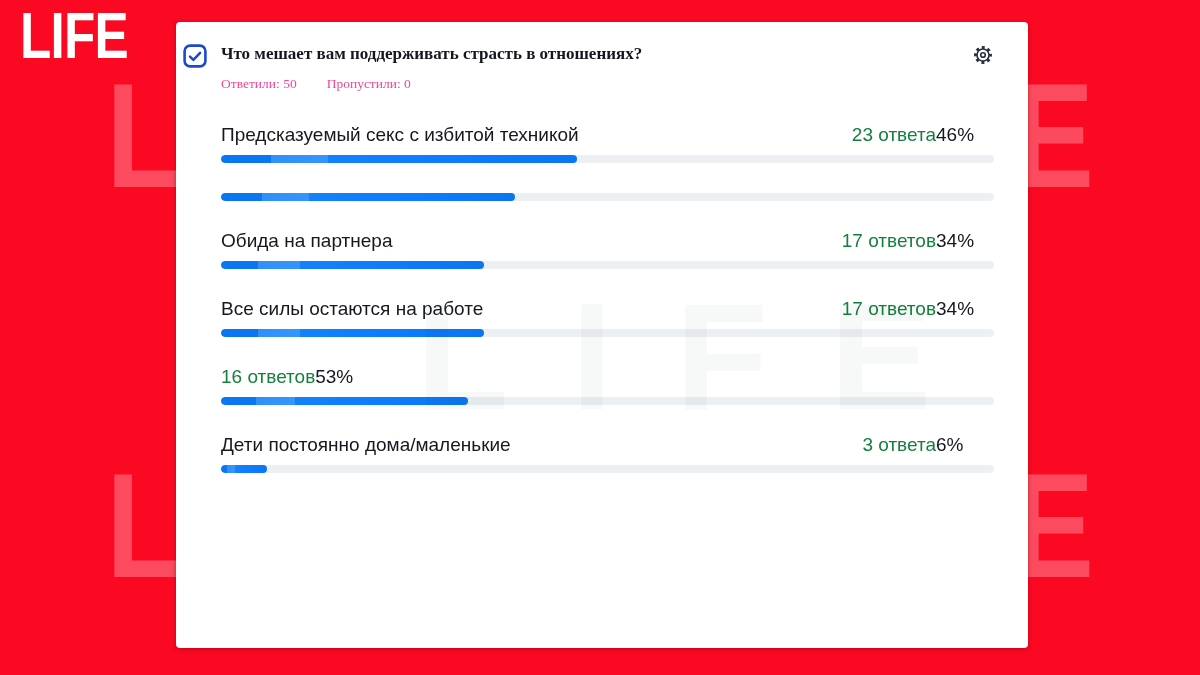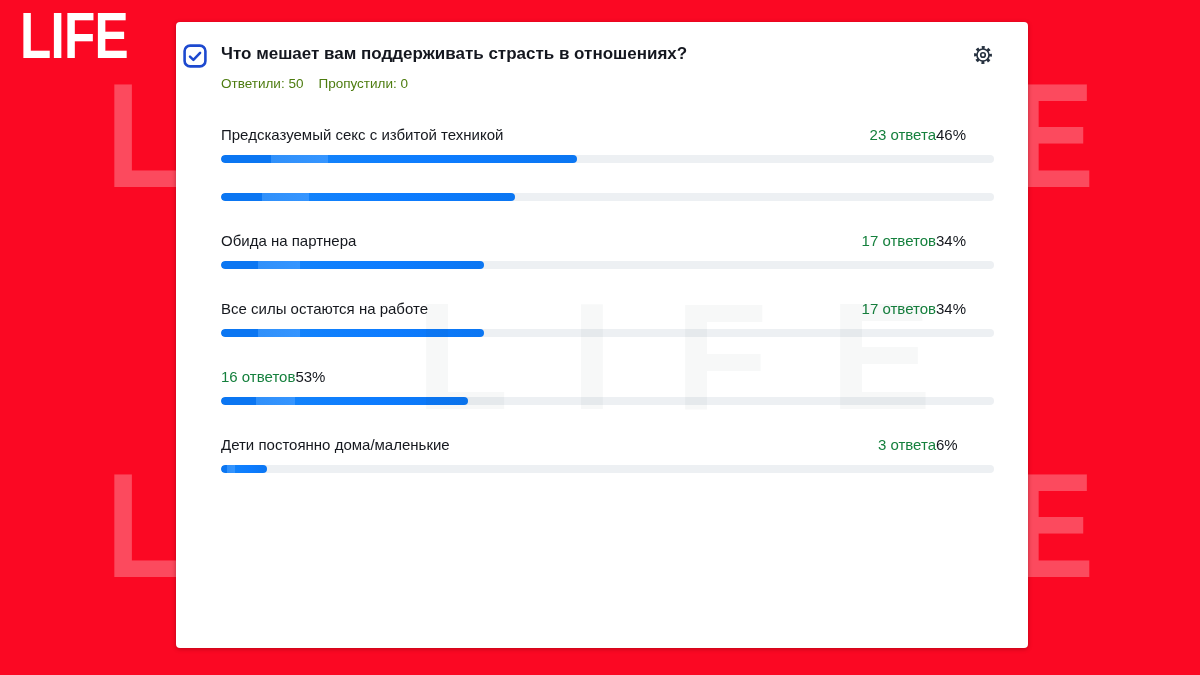--- a/index.html
+++ b/index.html
@@ -38,38 +38,38 @@
     position:absolute;left:240px;top:258px;
     font-size:152px;font-weight:700;line-height:1;letter-spacing:62px;
     color:rgba(30,45,70,0.035);
     pointer-events:none;user-select:none;white-space:nowrap;
   }
   .card-header{
     display:flex;align-items:flex-start;
     padding:20px 34px 0 7px;position:relative;
   }
   .checkbox-icon{width:24px;height:24px;margin-top:2px;flex:none;cursor:pointer;}
-  .header-text{margin-left:14px;flex:1;min-width:0;}
+  .header-text{margin-left:14px;flex:1;min-width:0;font-family:Liberation Serif, serif;}
   .poll-title{
     font-size:17px;font-weight:700;color:#14171f;line-height:24px;
   }
   .poll-stats{
-    margin-top:9px;font-size:13.5px;color:#4d7c0f;line-height:18px;
-    display:flex;gap:15px;
+    margin-top:9px;font-size:13.5px;color:#ec4899;line-height:18px;
+    display:flex;gap:30px;
   }
   .settings-button{
     flex:none;margin-left:16px;margin-top:2px;width:22px;height:22px;
     background:none;border:none;padding:0;cursor:pointer;
   }
   
   .options-list{padding:32px 34px 0 45px;}
   .option-row{margin-bottom:30px;}
   .option-line{
     display:flex;align-items:baseline;
-    font-size:15px;line-height:20px;color:#15181e;
+    font-size:19px;line-height:20px;color:#15181e;
   }
   .option-label{flex:1;min-width:0;padding-right:16px;}
   .option-count{white-space:nowrap;color:#15803d;}
   .option-percent{
     width:58px;text-align:left;white-space:nowrap;
     font-weight:500;color:#15181e;
   }
   .option-bar-track{
     margin-top:10px;height:8px;border-radius:4px;background:#edf0f3;
     overflow:hidden;

